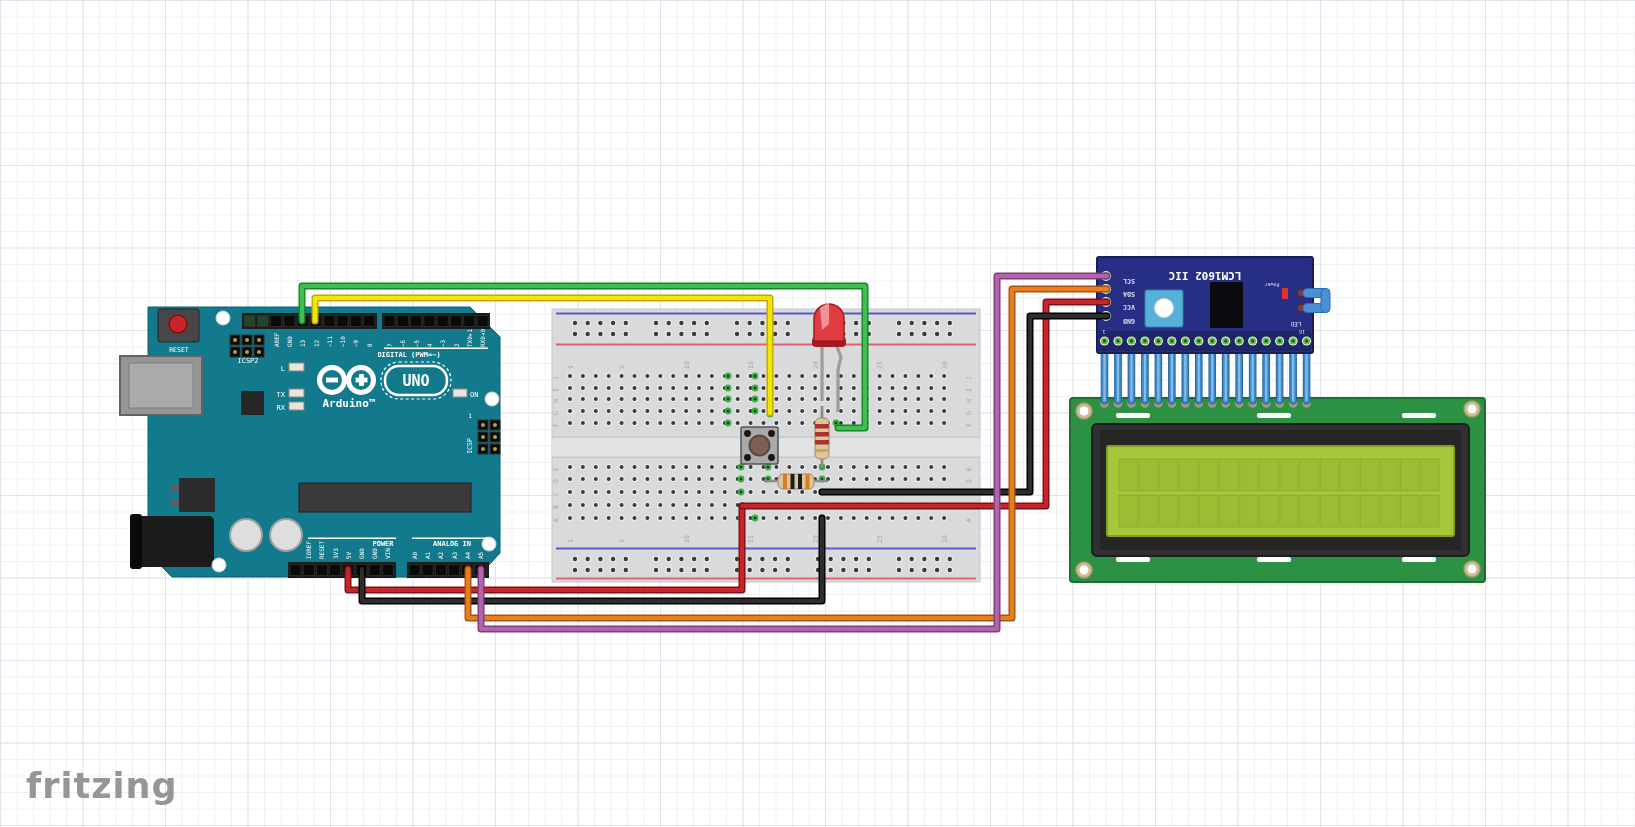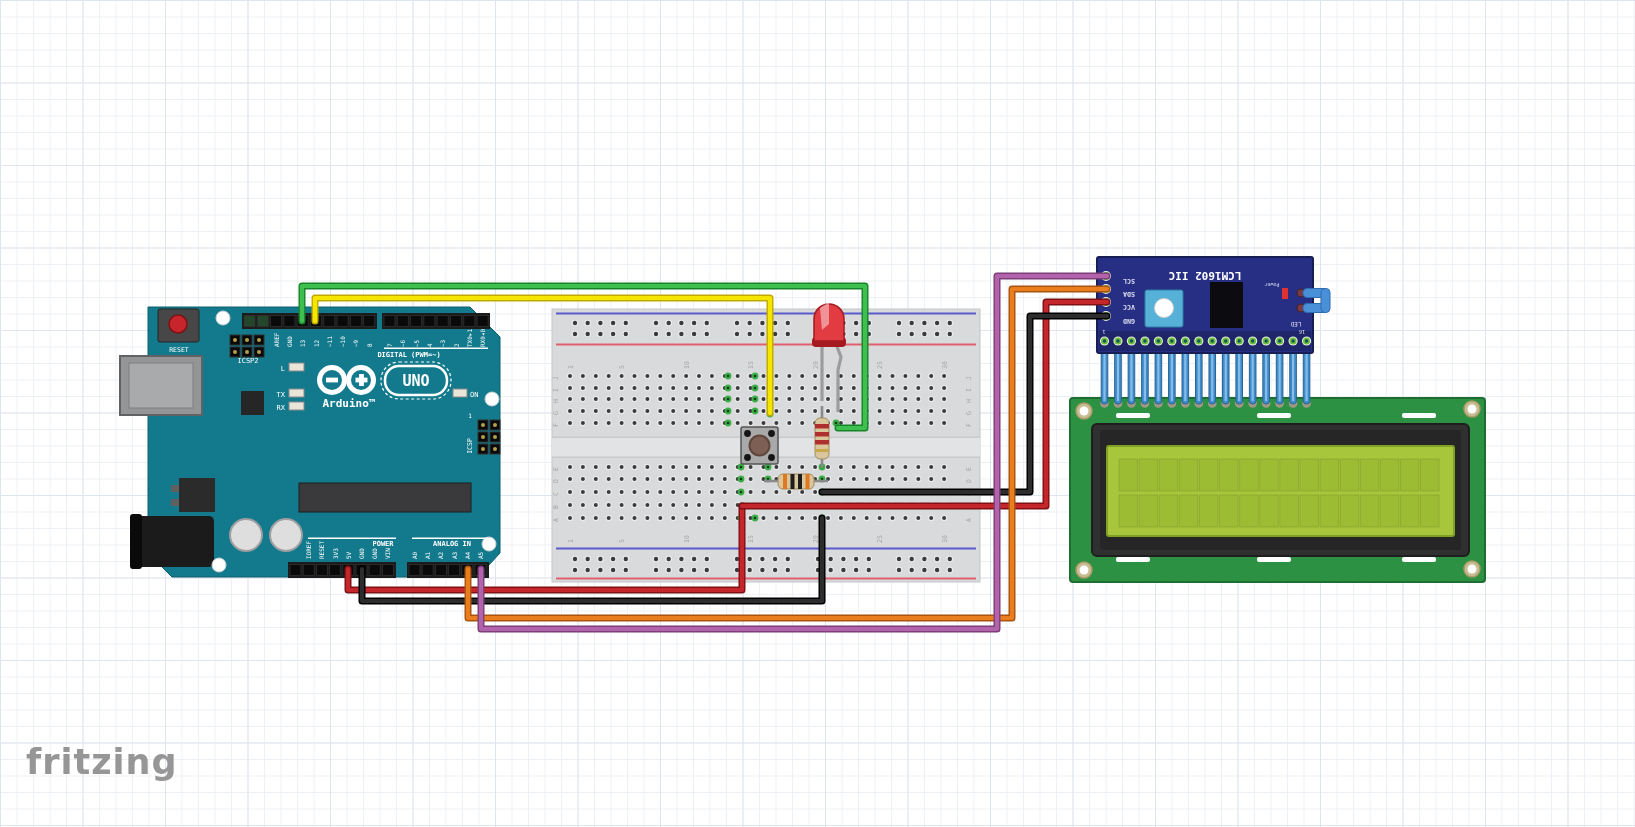--- a/index.html
+++ b/index.html
@@ -1326,14 +1326,14 @@
       <g>
         <line x1="822" y1="344" x2="822" y2="401" stroke="#9c9c9c" stroke-width="3.2"></line>
         <polyline points="836,344 841,357 838,370 838,412" fill="none" stroke="#9c9c9c" stroke-width="3.2" stroke-linejoin="round"></polyline>
         <rect x="812" y="337" width="34" height="10" rx="4" fill="#a51a20"></rect>
         <path d="M814,341 v-22 a15,15 0 0 1 30,0 v22 z" stroke-width="1.5" fill="#e23b41" stroke="#a51a20"></path>
         <path d="M820,308 l9,-6 l0,22 l-7,6 z" fill="rgba(255,255,255,0.45)"></path>
       </g>
     </g>
   </svg>
 
-  <div class="watermark" style="color: rgb(150, 150, 150);">fritzing</div>
+  <div class="watermark" style="color: rgb(150, 150, 150); margin-top: 24px;">fritzing</div>
 </div>
 
 </body></html>

